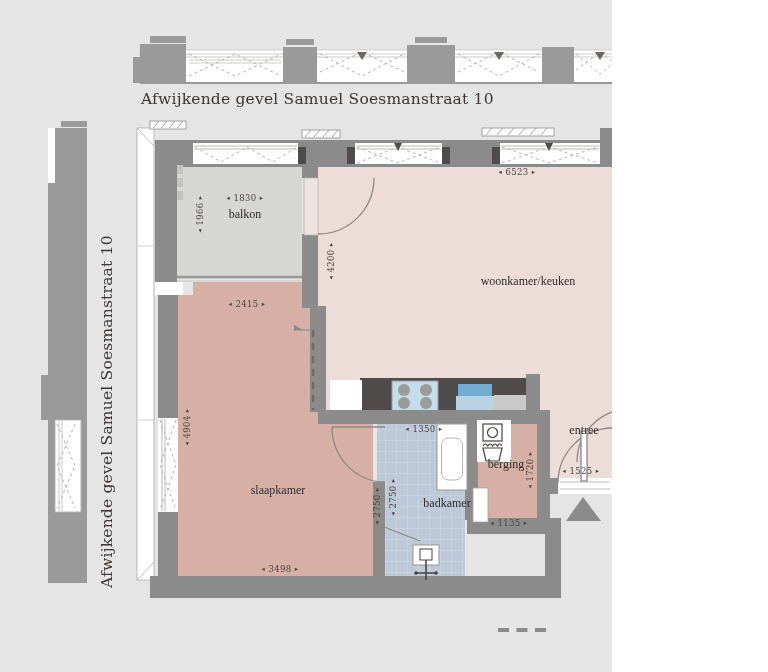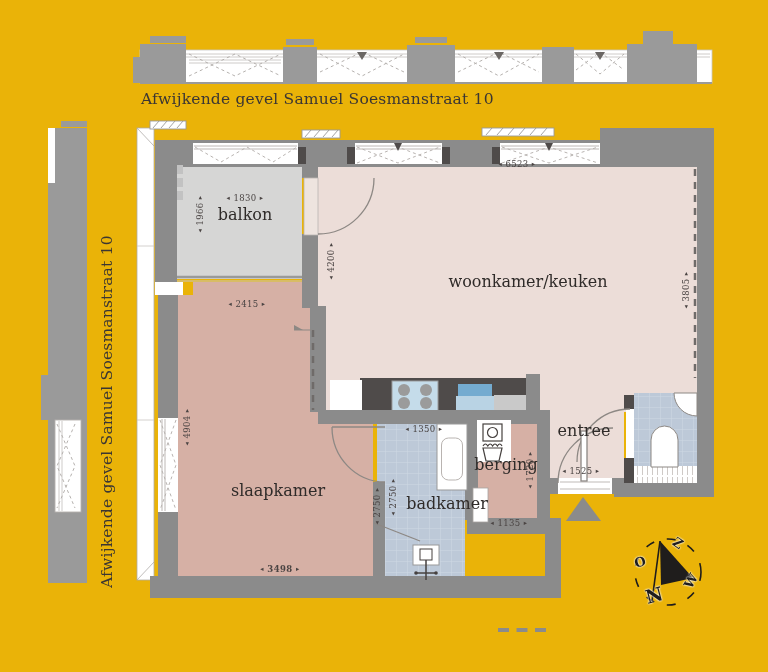--- a/index.html
+++ b/index.html
@@ -1,22 +1,22 @@
 <!DOCTYPE html>
 <html><head>
 <meta charset="utf-8">
 <style>
   html,body{margin:0;padding:0;background:#fff;}
-  #canvas{position:relative;width:768px;height:672px;background:#eab308;overflow:hidden;
+  #canvas{position:relative;width:612px;height:672px;background:#e5e5e5;overflow:hidden;
           font-family:"DejaVu Serif", serif;color:#3b3633;}
   #plan-svg{position:absolute;left:0;top:0;}
   .title{position:absolute;font-size:15.5px;letter-spacing:.2px;color:#3b3633;white-space:nowrap;}
   .title-left{width:344px;height:18px;text-align:center;transform:rotate(-90deg);}
-  .room-label{position:absolute;font-size:16px;font-weight:500;color:#2f2b29;white-space:nowrap;
-              transform:translate(-50%,-50%);}
+  .room-label{position:absolute;font-size:12px;font-weight:500;color:#2f2b29;white-space:nowrap;
+              transform:translate(-50%,-50%);font-family:Liberation Serif, serif;}
   .dim{position:absolute;font-size:8.5px;letter-spacing:.4px;color:#4a4443;white-space:nowrap;
        transform:translate(-50%,-50%);}
   .dim.v{transform:translate(-50%,-50%) rotate(-90deg);}
   .dim .arr{font-family:"DejaVu Sans",sans-serif;font-size:6.5px;position:relative;top:-1px;}
   .compass-letter{position:absolute;font-weight:bold;color:#1f1d1c;white-space:nowrap;
                   text-shadow:0 0 2px #fff,0 0 2px #fff;transform:translate(-50%,-50%);}
   .legend-text{position:absolute;left:556px;top:620px;font-size:15.5px;color:#3b3633;}
 </style>
 </head>
 <body>
@@ -267,26 +267,26 @@
 
 <div id="labels-layer">
       <div class="room-label" style="left: 245px; top: 214px;">balkon</div>
       <div class="room-label" style="left: 528px; top: 281px;">woonkamer/keuken</div>
       <div class="room-label" style="left: 278px; top: 490px;">slaapkamer</div>
       <div class="room-label" style="left: 447px; top: 503px;">badkamer</div>
       <div class="room-label" style="left: 506px; top: 464px;">berging</div>
       <div class="room-label" style="left: 584px; top: 399px; margin-top: 31px;">entree</div>
       <div class="dim" style="left: 245px; top: 173px; margin-top: 25px;"><span class="arr">◂</span> 1830 <span class="arr">▸</span></div>
       <div class="dim v" style="left: 200px; top: 214px;"><span class="arr">◂</span> 1966 <span class="arr">▸</span></div>
-      <div class="dim" style="left: 517px; top: 164px; text-align: right;"><span class="arr">◂</span> 6523 <span class="arr">▸</span></div>
+      <div class="dim" style="left: 517px; top: 172px; text-align: right;"><span class="arr">◂</span> 6523 <span class="arr">▸</span></div>
       <div class="dim v" style="left: 331px; top: 261px;"><span class="arr">◂</span> 4200 <span class="arr">▸</span></div>
       <div class="dim v" style="left: 686px; top: 290px;"><span class="arr">◂</span> 3805 <span class="arr">▸</span></div>
       <div class="dim" style="left: 247px; top: 304px;"><span class="arr">◂</span> 2415 <span class="arr">▸</span></div>
       <div class="dim v" style="left: 187px; top: 427px;"><span class="arr">◂</span> 4904 <span class="arr">▸</span></div>
-      <div class="dim" style="left: 280px; top: 569px; font-weight: bold;"><span class="arr">◂</span> 3498 <span class="arr">▸</span></div>
+      <div class="dim" style="left: 280px; top: 569px;"><span class="arr">◂</span> 3498 <span class="arr">▸</span></div>
       <div class="dim v" style="left: 377px; top: 506px;"><span class="arr">◂</span> 2750 <span class="arr">▸</span></div>
       <div class="dim v" style="left: 393px; top: 497px;"><span class="arr">◂</span> 2750 <span class="arr">▸</span></div>
       <div class="dim" style="left: 424px; top: 429px;"><span class="arr">◂</span> 1350 <span class="arr">▸</span></div>
       <div class="dim v" style="left: 530px; top: 470px;"><span class="arr">◂</span> 1720 <span class="arr">▸</span></div>
       <div class="dim" style="left: 509px; top: 523px;"><span class="arr">◂</span> 1135 <span class="arr">▸</span></div>
       <div class="dim" style="left: 581px; top: 471px; text-align: right;"><span class="arr">◂</span> 1525 <span class="arr">▸</span></div>
       <div class="compass-letter" style="left: 654px; top: 595px; font-size: 19px; transform: translate(-50%, -50%) rotate(-15deg);">N</div>
       <div class="compass-letter" style="left: 640px; top: 562px; font-size: 13px; transform: translate(-50%, -50%) rotate(-15deg);">O</div>
       <div class="compass-letter" style="left: 678px; top: 543px; font-size: 13px; transform: translate(-50%, -50%) rotate(35deg);">Z</div>
       <div class="compass-letter" style="left: 691px; top: 581px; font-size: 13px; transform: translate(-50%, -50%) rotate(-60deg);">W</div>

